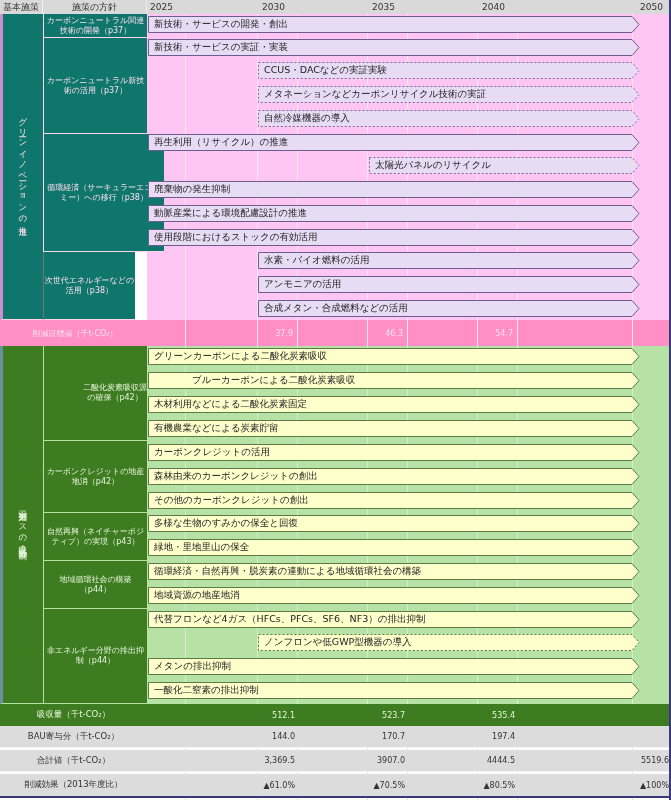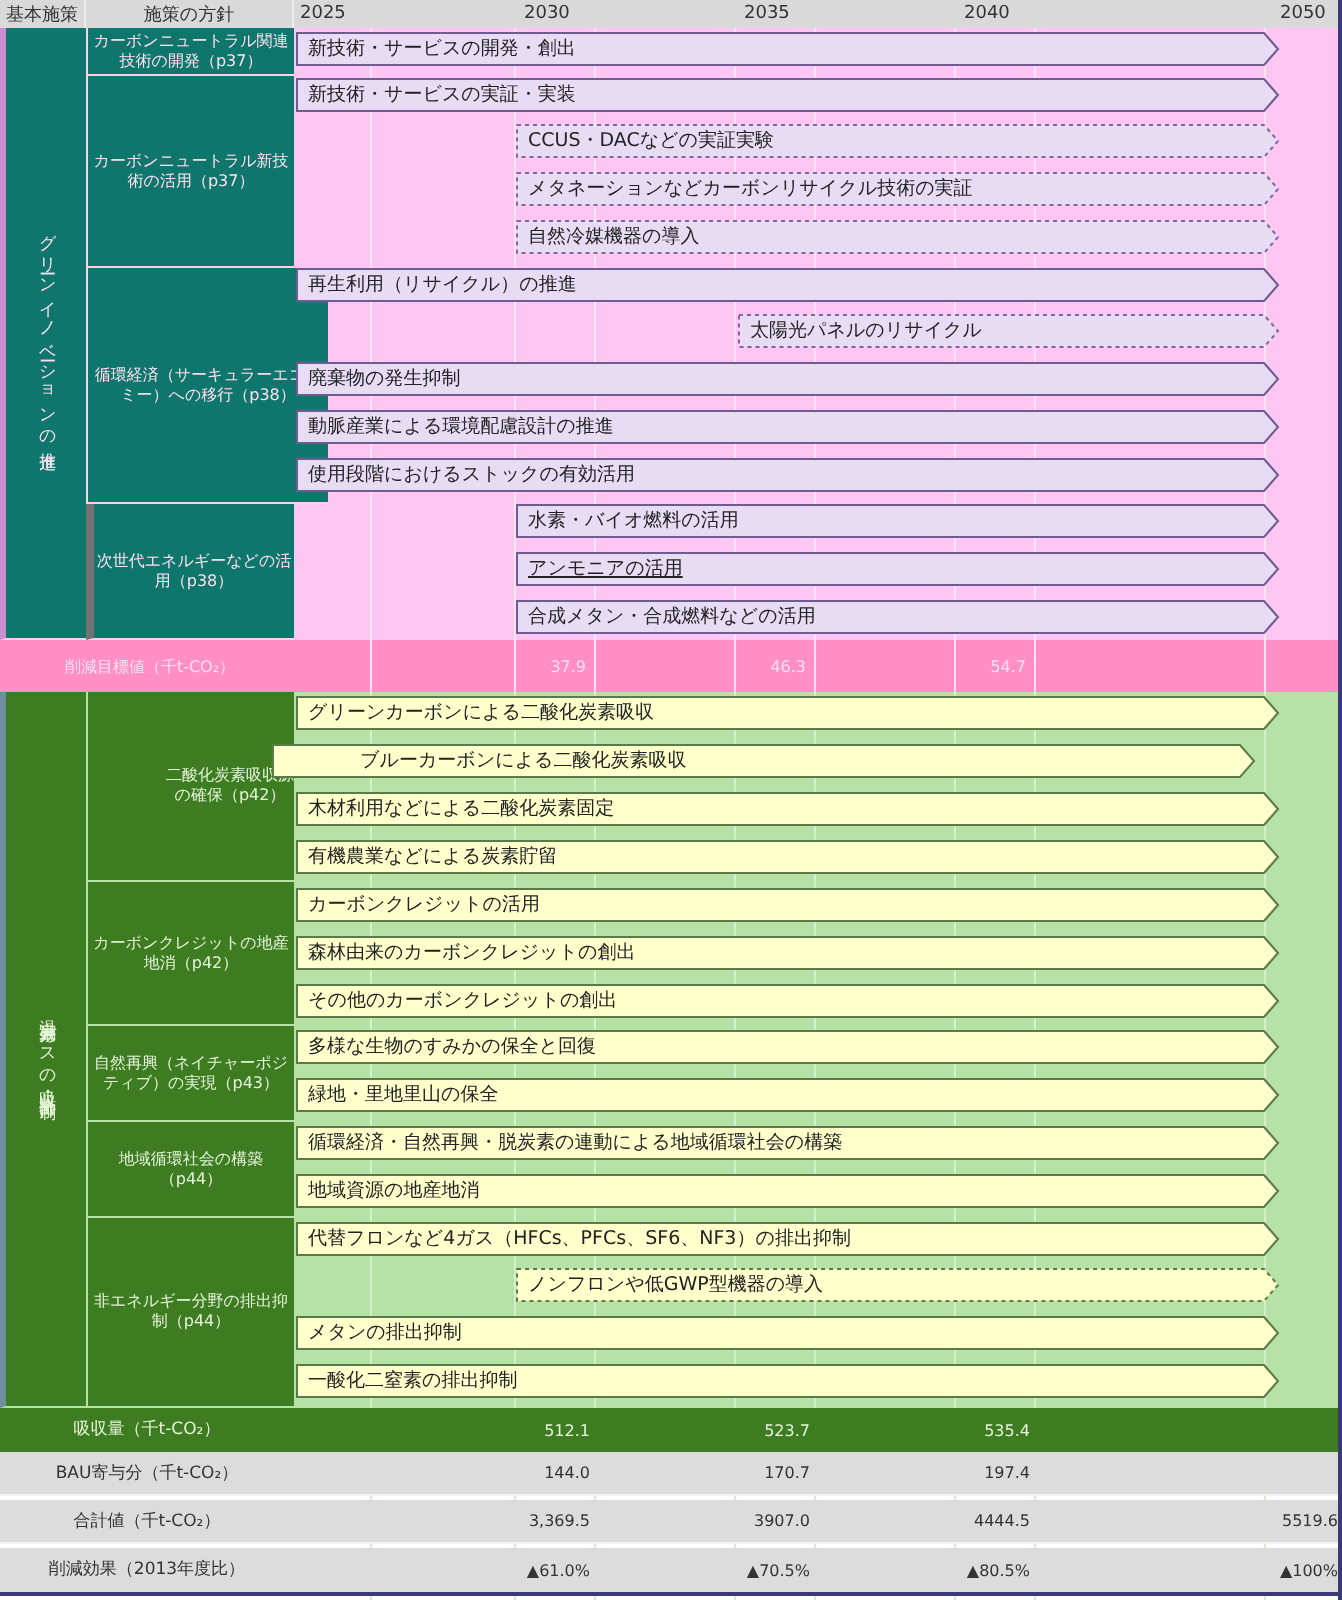--- a/index.html
+++ b/index.html
@@ -32,21 +32,21 @@
   <div class="abs" style="left:262px;top:0;height:14px;font-size:9px;color:#333;display:flex;align-items:center;">2030</div>
   <div class="abs" style="left:372px;top:0;height:14px;font-size:9px;color:#333;display:flex;align-items:center;">2035</div>
   <div class="abs" style="left:482px;top:0;height:14px;font-size:9px;color:#333;display:flex;align-items:center;">2040</div>
   <div class="abs" style="left:640px;top:0;height:14px;font-size:9px;color:#333;display:flex;align-items:center;">2050</div>
 
   <div class="abs sec1-bg" style="left:147px;top:14px;width:524px;height:306px;"></div>
   <div class="abs pink-cell vtext" style="left:0;top:14px;width:43px;height:306px;border-left:3px solid #c98fd0;">グリーンイノベーションの推進</div>
   <div class="abs pink-cell" style="left:43px;top:14px;width:104px;height:24px;border-left:1px solid #ffd3e8;">カーボンニュートラル関連技術の開発（p37）</div>
   <div class="abs pink-cell" style="left:43px;top:38px;width:104px;height:96px;border-left:1px solid #ffd3e8;">カーボンニュートラル新技術の活用（p37）</div>
   <div class="abs pink-cell" style="left:43px;top:134px;width:121px;height:118px;border-left:1px solid #ffd3e8;">循環経済（サーキュラーエコノミー）への移行（p38）</div>
-  <div class="abs pink-cell" style="left:43px;top:252px;width:104px;height:68px;border-left:4px solid #737373;">次世代エネルギーなどの活用（p38）</div>
+  <div class="abs pink-cell" style="left:43px;top:252px;width:92px;height:68px;border-left:1px solid #737373;">次世代エネルギーなどの活用（p38）</div>
 
   <div class="abs" style="left:0;top:320px;width:671px;height:26px;background:#ff8fc4;"></div>
   <div class="abs" style="left:3px;top:320px;width:144px;height:26px;font-size:8px;color:#ffe0ef;display:flex;align-items:center;justify-content:center;">削減目標値（千t-CO₂）</div>
   <div class="abs" style="left:257px;top:320px;width:36px;height:26px;font-size:8px;color:#ffe0ef;display:flex;align-items:center;justify-content:flex-end;">37.9</div>
   <div class="abs" style="left:367px;top:320px;width:36px;height:26px;font-size:8px;color:#ffe0ef;display:flex;align-items:center;justify-content:flex-end;">46.3</div>
   <div class="abs" style="left:477px;top:320px;width:36px;height:26px;font-size:8px;color:#ffe0ef;display:flex;align-items:center;justify-content:flex-end;">54.7</div>
 
   <div class="abs sec2-bg" style="left:147px;top:346px;width:524px;height:358px;"></div>
   <div class="abs green-cell vtext" style="left:0;top:346px;width:43px;height:358px;border-left:3px solid #6d8fa0;">温室効果ガスの吸収・排出抑制</div>
   <div class="abs green-cell" style="left:43px;top:346px;width:104px;height:95px;border-left:1px solid #b7e2a5;padding-left:39px;">二酸化炭素吸収源の確保（p42）</div>
@@ -131,40 +131,40 @@
         <polygon points="0.5,0.5 484,0.5 491,8.5 484,16.5 0.5,16.5" fill="#e8dcf5" stroke="#6e5c91" stroke-width="1"></polygon>
       </svg>
     <span class="lbl">使用段階におけるストックの有効活用</span>
   </div>
   <div class="bar" style="left:258px;top:252px;width:382px;">
     <svg viewBox="0 0 382 17" preserveAspectRatio="none">
         <polygon points="0.5,0.5 374,0.5 381,8.5 374,16.5 0.5,16.5" fill="#e8dcf5" stroke="#6e5c91" stroke-width="1"></polygon>
       </svg>
     <span class="lbl">水素・バイオ燃料の活用</span>
   </div>
-  <div class="bar" style="left:258px;top:276px;width:382px;text-decoration:underline;">
+  <div class="bar" style="left:258px;top:276px;width:382px;">
     <svg viewBox="0 0 382 17" preserveAspectRatio="none">
         <polygon points="0.5,0.5 374,0.5 381,8.5 374,16.5 0.5,16.5" fill="#e8dcf5" stroke="#6e5c91" stroke-width="1"></polygon>
       </svg>
     <span class="lbl">アンモニアの活用</span>
   </div>
   <div class="bar" style="left:258px;top:300px;width:382px;">
     <svg viewBox="0 0 382 17" preserveAspectRatio="none">
         <polygon points="0.5,0.5 374,0.5 381,8.5 374,16.5 0.5,16.5" fill="#e8dcf5" stroke="#6e5c91" stroke-width="1"></polygon>
       </svg>
     <span class="lbl">合成メタン・合成燃料などの活用</span>
   </div>
 
   <div class="bar" style="left:148px;top:348px;width:492px;">
     <svg viewBox="0 0 492 17" preserveAspectRatio="none">
         <polygon points="0.5,0.5 484,0.5 491,8.5 484,16.5 0.5,16.5" fill="#ffffcc" stroke="#5a7a4a" stroke-width="1"></polygon>
       </svg>
     <span class="lbl">グリーンカーボンによる二酸化炭素吸収</span>
   </div>
-  <div class="bar" style="left:136px;top:372px;width:492px;padding-left:44px;">
+  <div class="bar" style="left:148px;top:372px;width:492px;padding-left:44px;">
     <svg viewBox="0 0 492 17" preserveAspectRatio="none">
         <polygon points="0.5,0.5 484,0.5 491,8.5 484,16.5 0.5,16.5" fill="#ffffcc" stroke="#5a7a4a" stroke-width="1"></polygon>
       </svg>
     <span class="lbl">ブルーカーボンによる二酸化炭素吸収</span>
   </div>
   <div class="bar" style="left:148px;top:396px;width:492px;">
     <svg viewBox="0 0 492 17" preserveAspectRatio="none">
         <polygon points="0.5,0.5 484,0.5 491,8.5 484,16.5 0.5,16.5" fill="#ffffcc" stroke="#5a7a4a" stroke-width="1"></polygon>
       </svg>
     <span class="lbl">木材利用などによる二酸化炭素固定</span>

